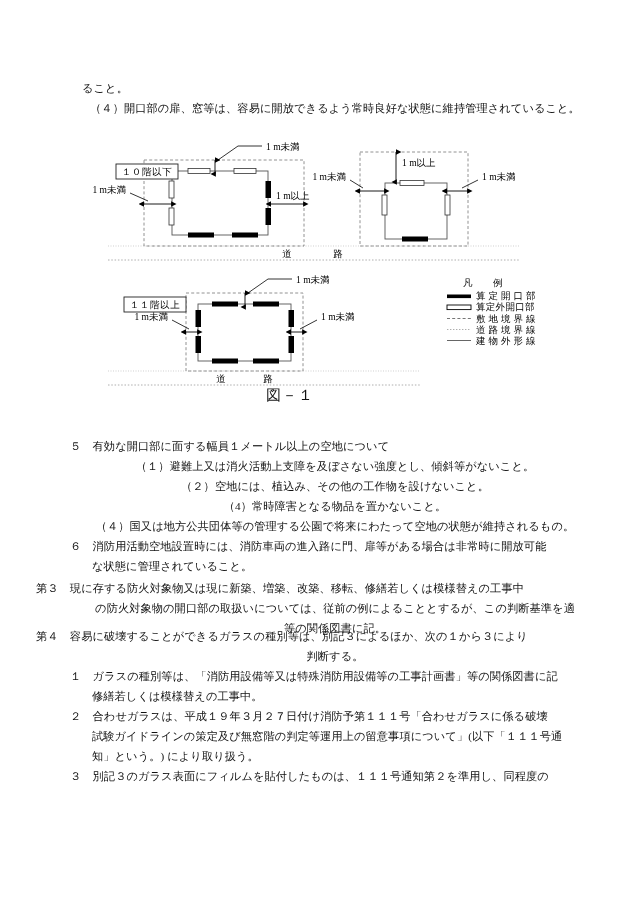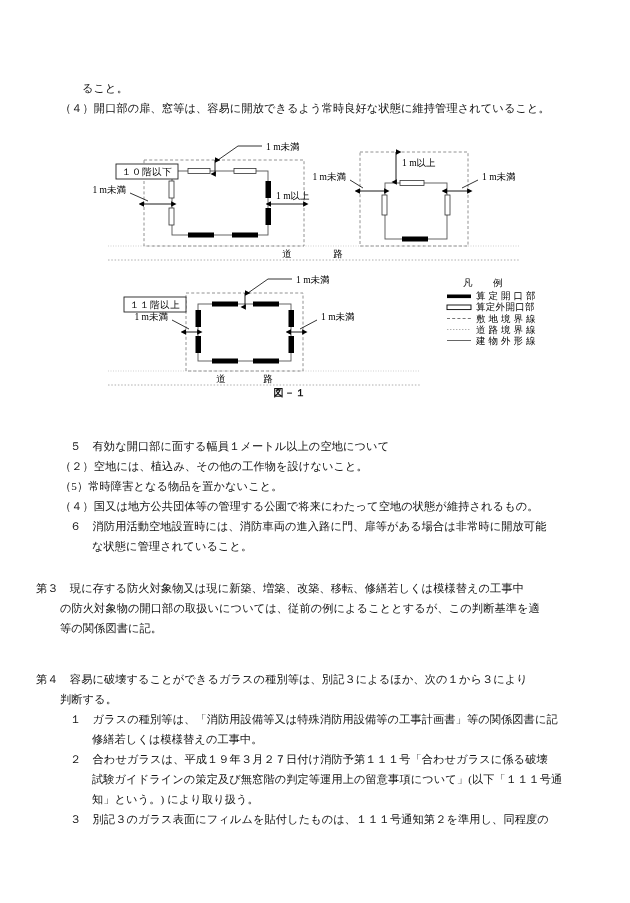--- a/index.html
+++ b/index.html
@@ -31,42 +31,42 @@
     font-size: 11.2px;
     line-height: 20px;
     letter-spacing: 0.1px;
   }
   .ln {
     white-space: pre;
     display: block;
     height: 20px;
   }
   .ind-1 { padding-left: 46px; }
-  .ind-2 { padding-left: 24px; }
+  .ind-2 { padding-left: 24px; text-align: center; }
   .ind-3 { padding-left: 34px; }
   .ind-4 { padding-left: 56px; }
 
   
   .figure {
     position: absolute;
     left: 0;
     top: 138px;
     width: 630px;
     height: 268px;
   }
   .fig-svg { display: block; }
 
   .fig-caption {
     position: absolute;
     top: 386px;
     left: 0;
     width: 580px;
     text-align: center;
-    font-size: 10px;
-    font-weight: bold;
+    font-size: 15px;
+    font-weight: normal;
     letter-spacing: 1px;
   }
 </style>
 </head>
 <body>
 
 <div class="page">
 
   <div class="body-text" id="top-text" style="top:78px;">
       <span class="ln ind-1">ること。</span>
@@ -196,34 +196,35 @@
 
       <line x1="447" y1="202.5" x2="471" y2="202.5" stroke="#555" stroke-width="0.9"></line>
       <text x="476" y="205.5" font-family="'Liberation Serif',serif" font-size="9.5" letter-spacing="0.3" fill="#000">建 物 外 形 線</text>
     </svg>
   </div>
 
   <div class="fig-caption">図－１</div>
 
   <div class="body-text" id="body-text" style="top:416px;margin-top:20px;">
       <span class="ln ind-3">５　有効な開口部に面する幅員１メートル以上の空地について</span>
+      <span class="ln ind-2">（１）避難上又は消火活動上支障を及ぼさない強度とし、傾斜等がないこと。</span>
       <span class="ln ind-2">（２）空地には、植込み、その他の工作物を設けないこと。</span>
-      <span class="ln ind-2">（5）常時障害となる物品を置かないこと。</span>
+      <span class="ln ind-2">（4）常時障害となる物品を置かないこと。</span>
       <span class="ln ind-2">（４）国又は地方公共団体等の管理する公園で将来にわたって空地の状態が維持されるもの。</span>
       <span class="ln ind-3">６　消防用活動空地設置時には、消防車両の進入路に門、扉等がある場合は非常時に開放可能</span>
       <span class="ln ind-4">な状態に管理されていること。</span>
     </div>
 
   <div class="body-text" id="section-3" style="top:578px;">
       <span class="ln ">第３　現に存する防火対象物又は現に新築、増築、改築、移転、修繕若しくは模様替えの工事中</span>
       <span class="ln ind-2">の防火対象物の開口部の取扱いについては、従前の例によることとするが、この判断基準を適</span>
       <span class="ln ind-2">等の関係図書に記。</span>
     </div>
 
-  <div class="body-text" id="section-4" style="top:669px;">
+  <div class="body-text" id="section-4" style="top:626px;">
       <span class="ln ">第４　容易に破壊することができるガラスの種別等は、別記３によるほか、次の１から３により</span>
       <span class="ln ind-2">判断する。</span>
       <span class="ln ind-3">１　ガラスの種別等は、「消防用設備等又は特殊消防用設備等の工事計画書」等の関係図書に記</span>
       <span class="ln ind-4">修繕若しくは模様替えの工事中。</span>
       <span class="ln ind-3">２　合わせガラスは、平成１９年３月２７日付け消防予第１１１号「合わせガラスに係る破壊</span>
       <span class="ln ind-4">試験ガイドラインの策定及び無窓階の判定等運用上の留意事項について」(以下「１１１号通</span>
       <span class="ln ind-4">知」という。) により取り扱う。</span>
       <span class="ln ind-3">３　別記３のガラス表面にフィルムを貼付したものは、１１１号通知第２を準用し、同程度の</span>
     </div>
 

